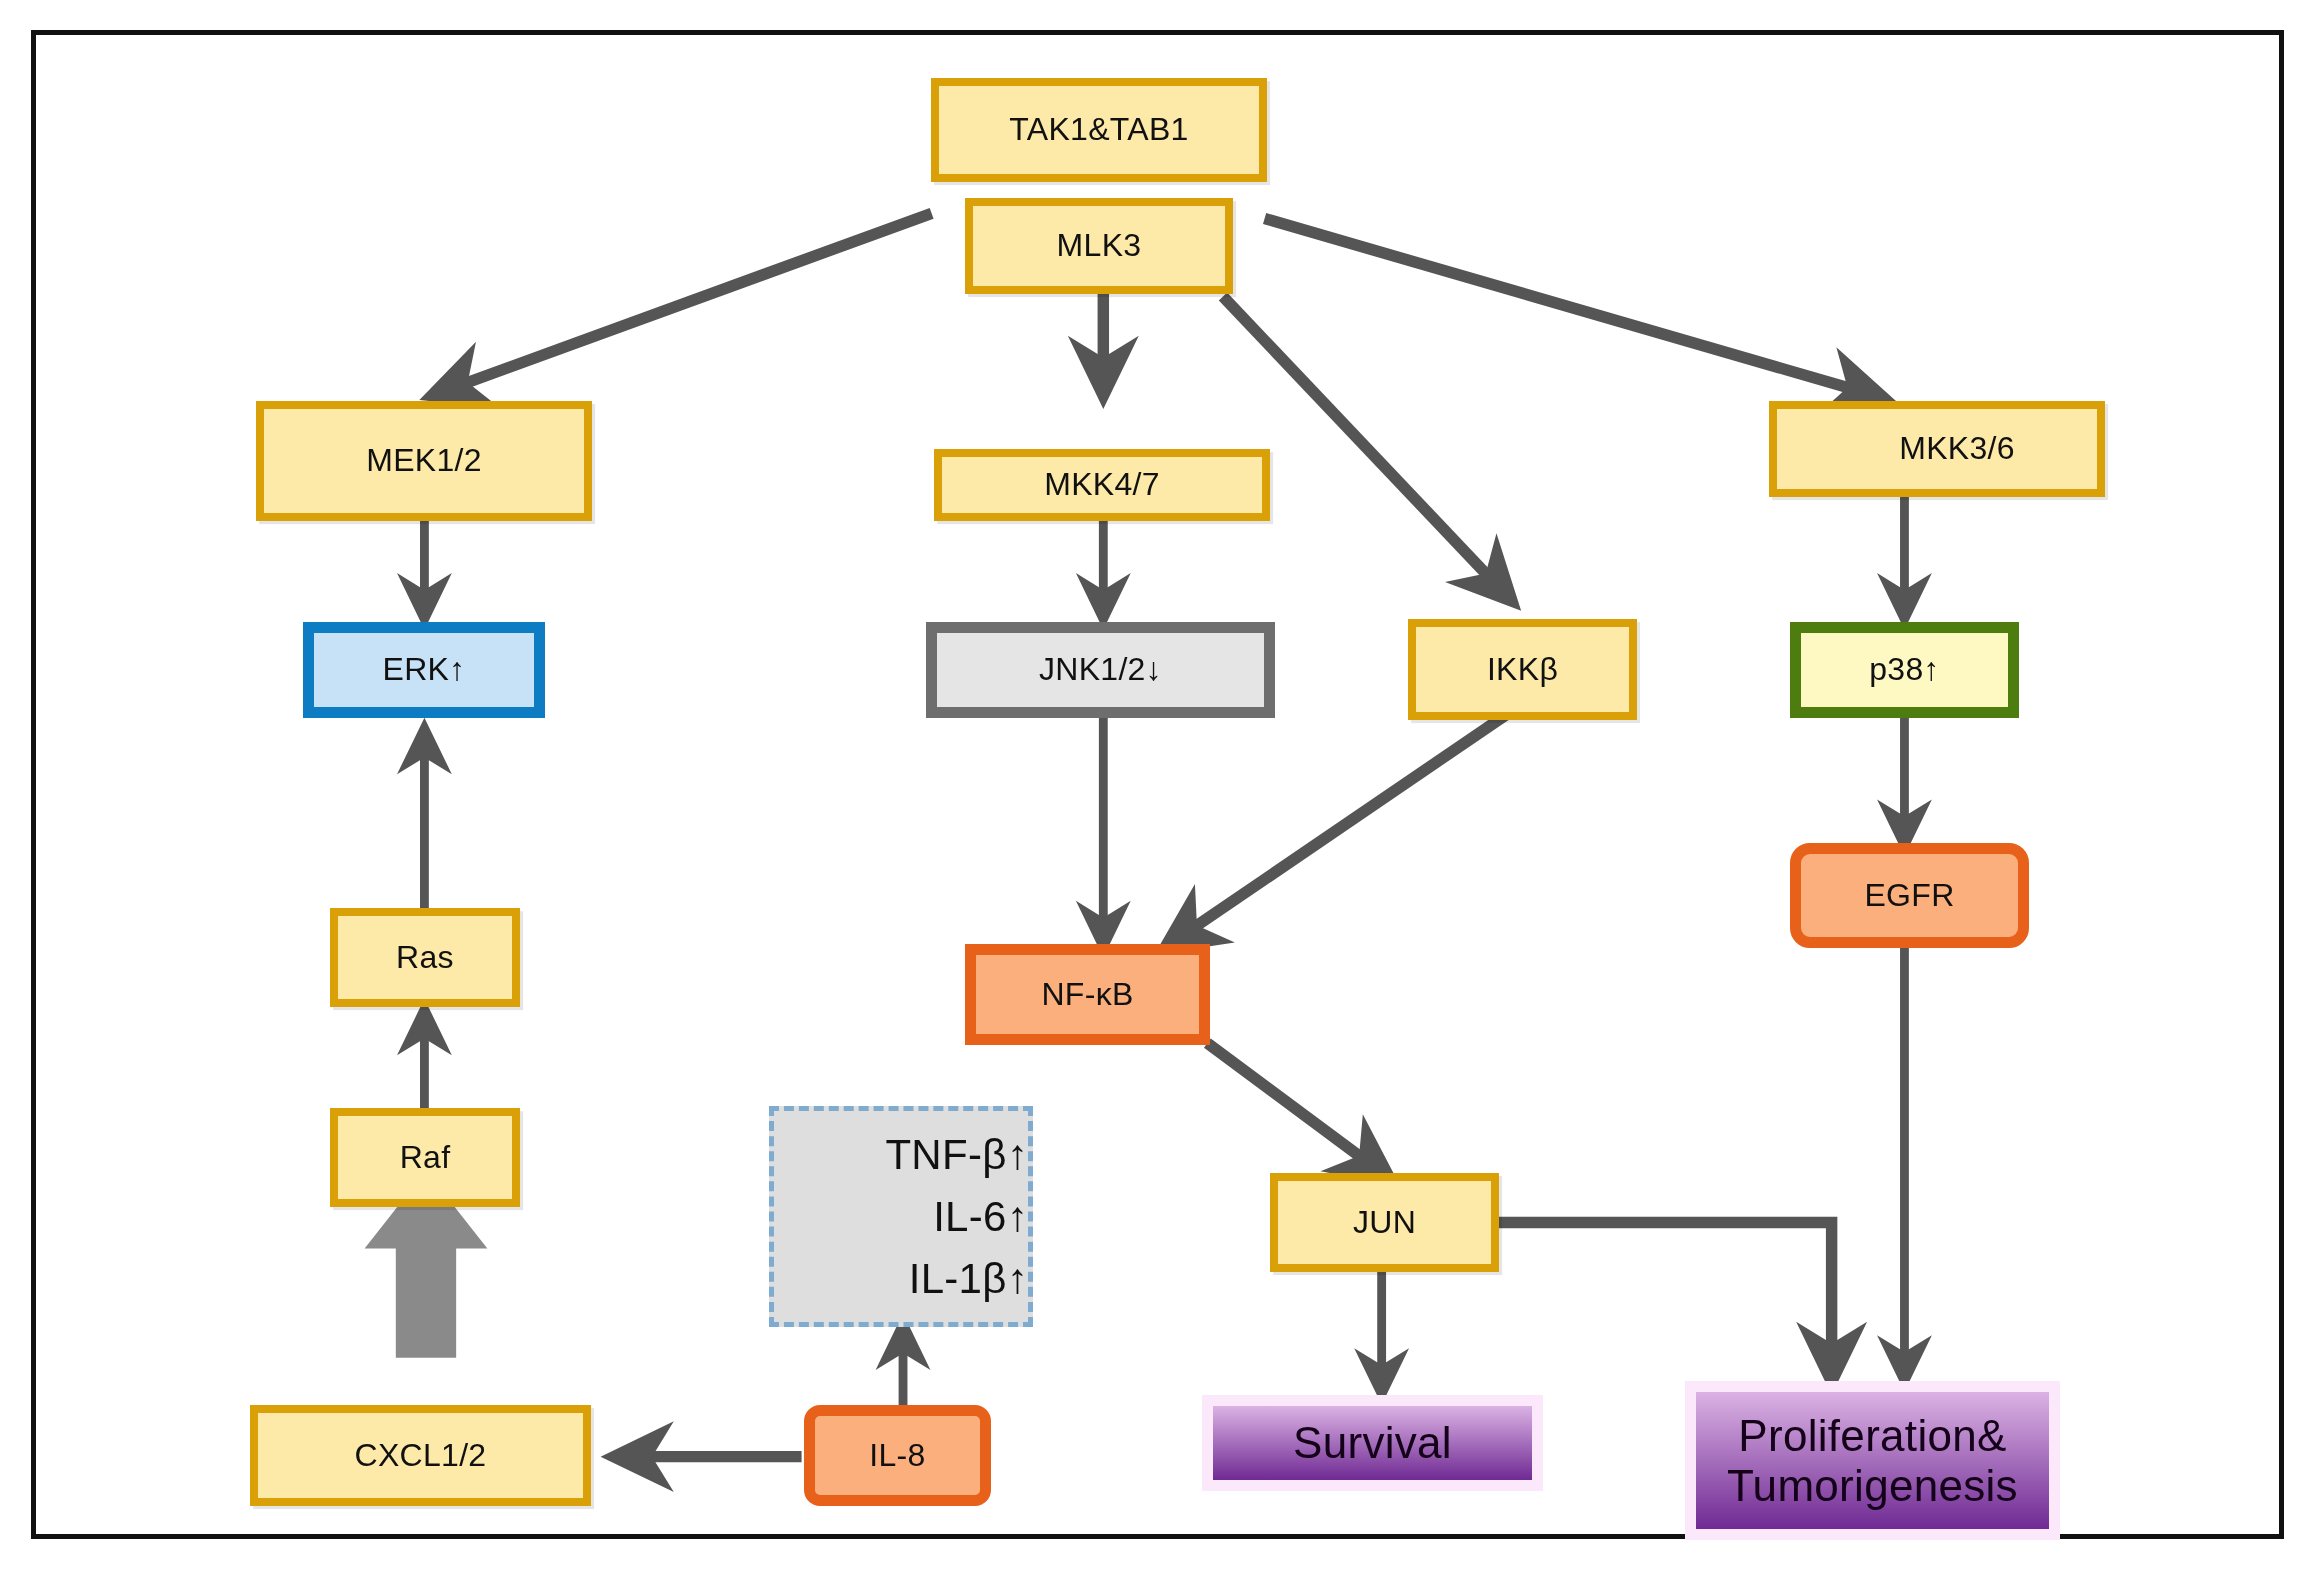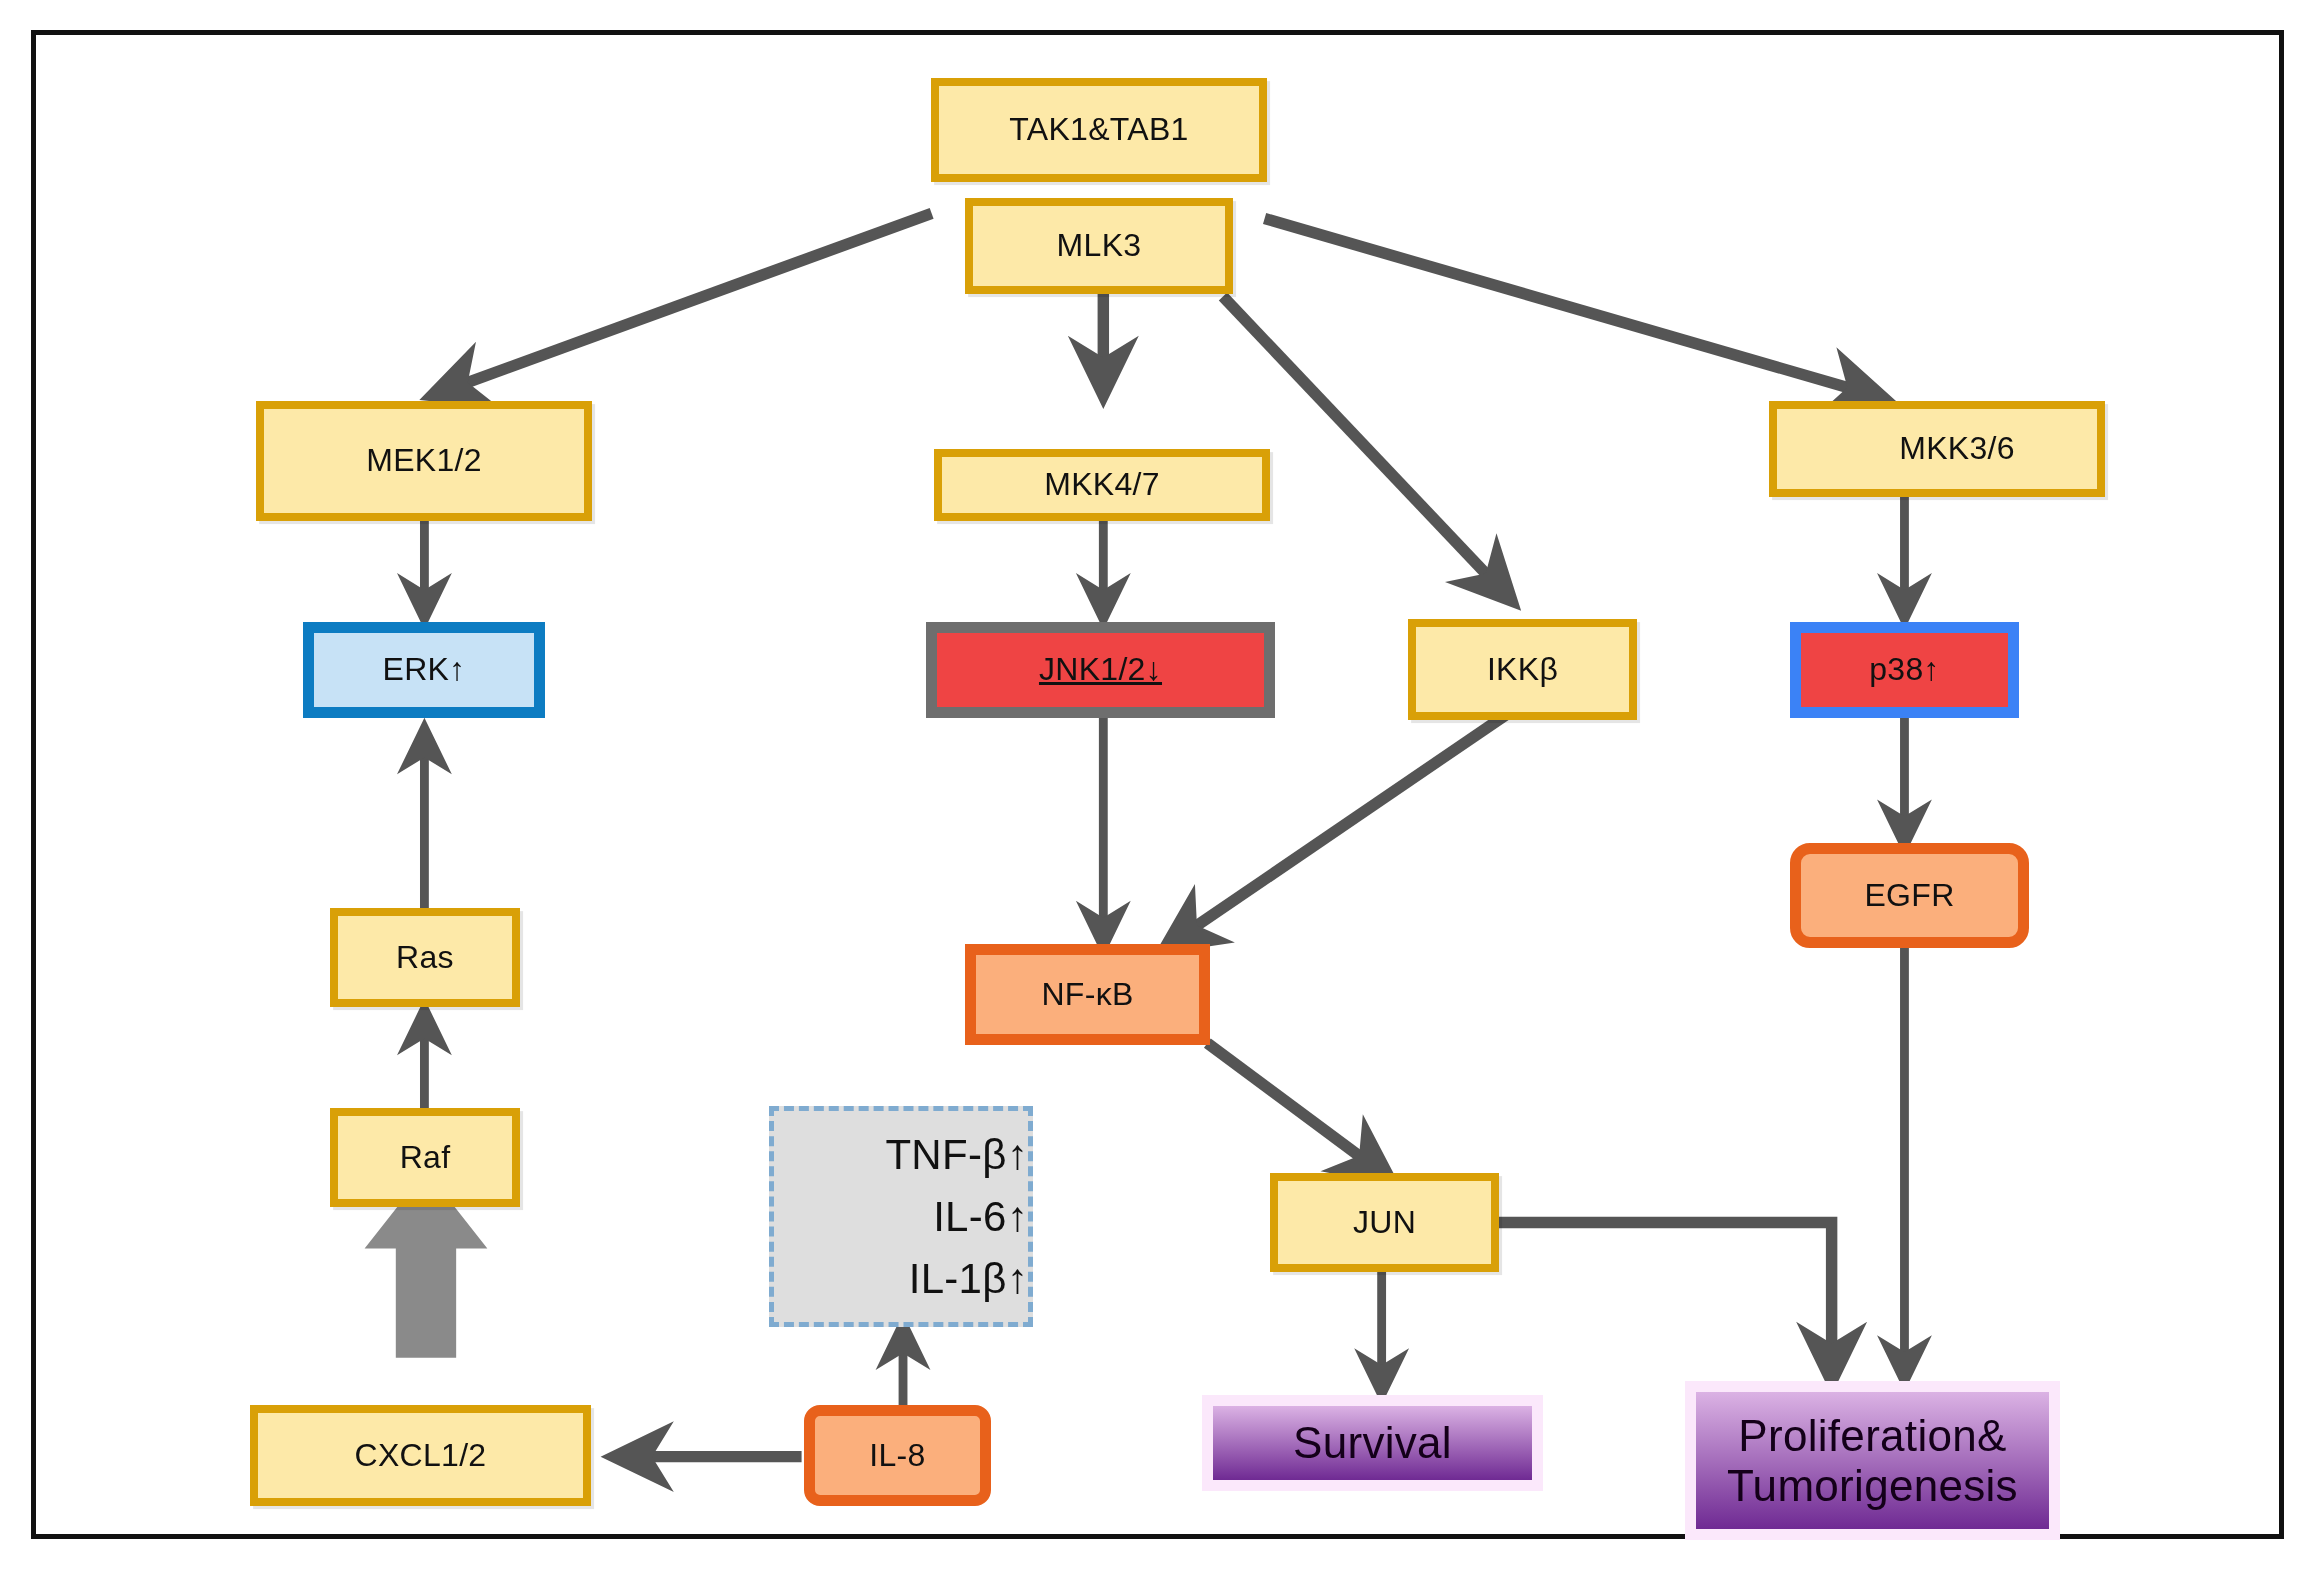--- a/index.html
+++ b/index.html
@@ -31,28 +31,27 @@
     border:8.8px solid #d9a007;
     box-shadow:3.1px 3.1px 0 rgba(0,0,0,0.10);
   }
   
   .n-blue{
     background:#c7e2f6;
     border:11px solid #0d7cc2;
   }
   
   .n-gray{
-    background:#ef4444;
+    background:#e5e5e5;
     border:11px solid #6e6e6e;
-    text-decoration:underline;
   }
   
   .n-green{
-    background:#ef4444;
-    border:11px solid #3b82f6;
+    background:#fef9c3;
+    border:11px solid #4d7c0f;
   }
   
   .n-orange{
     background:#fbaf7c;
     border:11px solid #e8611b;
   }
   
   .n-dashed{
     background:#dedede;
     border:5.2px dashed #7fabd0;

